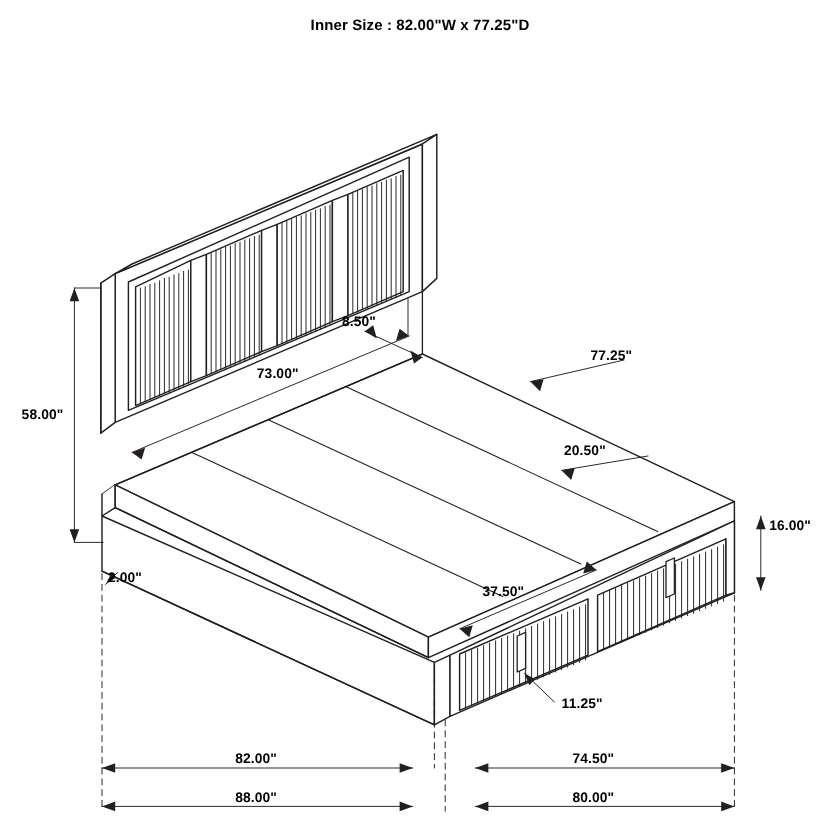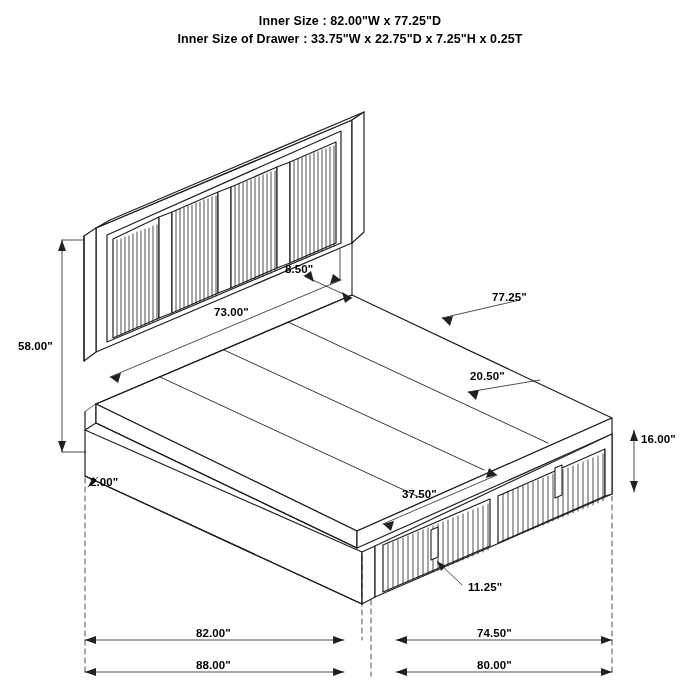--- a/index.html
+++ b/index.html
@@ -41,21 +41,20 @@
     letter-spacing: 0.1px;
   }
 </style>
 </head>
 <body>
 
 <div id="stage">
 
   <div class="header">
     <div>Inner Size : 82.00"W x 77.25"D</div>
-    <div>Inner Size of Drawer : 33.75"W x 22.75"D x 7.25"H x 0.25T</div>
   </div>
 
   <svg width="700" height="700" viewBox="0 0 700 700">
     <g fill="none" stroke="#231f20" stroke-width="1.2" stroke-linejoin="round" stroke-linecap="round">
 
       <g>
 
         <path d="M96 228 L96 352 L352 243 L352 120 Z" fill="#ffffff"></path>
 
         <path d="M96 228 L110 220 L364 112 L352 120 Z" fill="#ffffff"></path>

